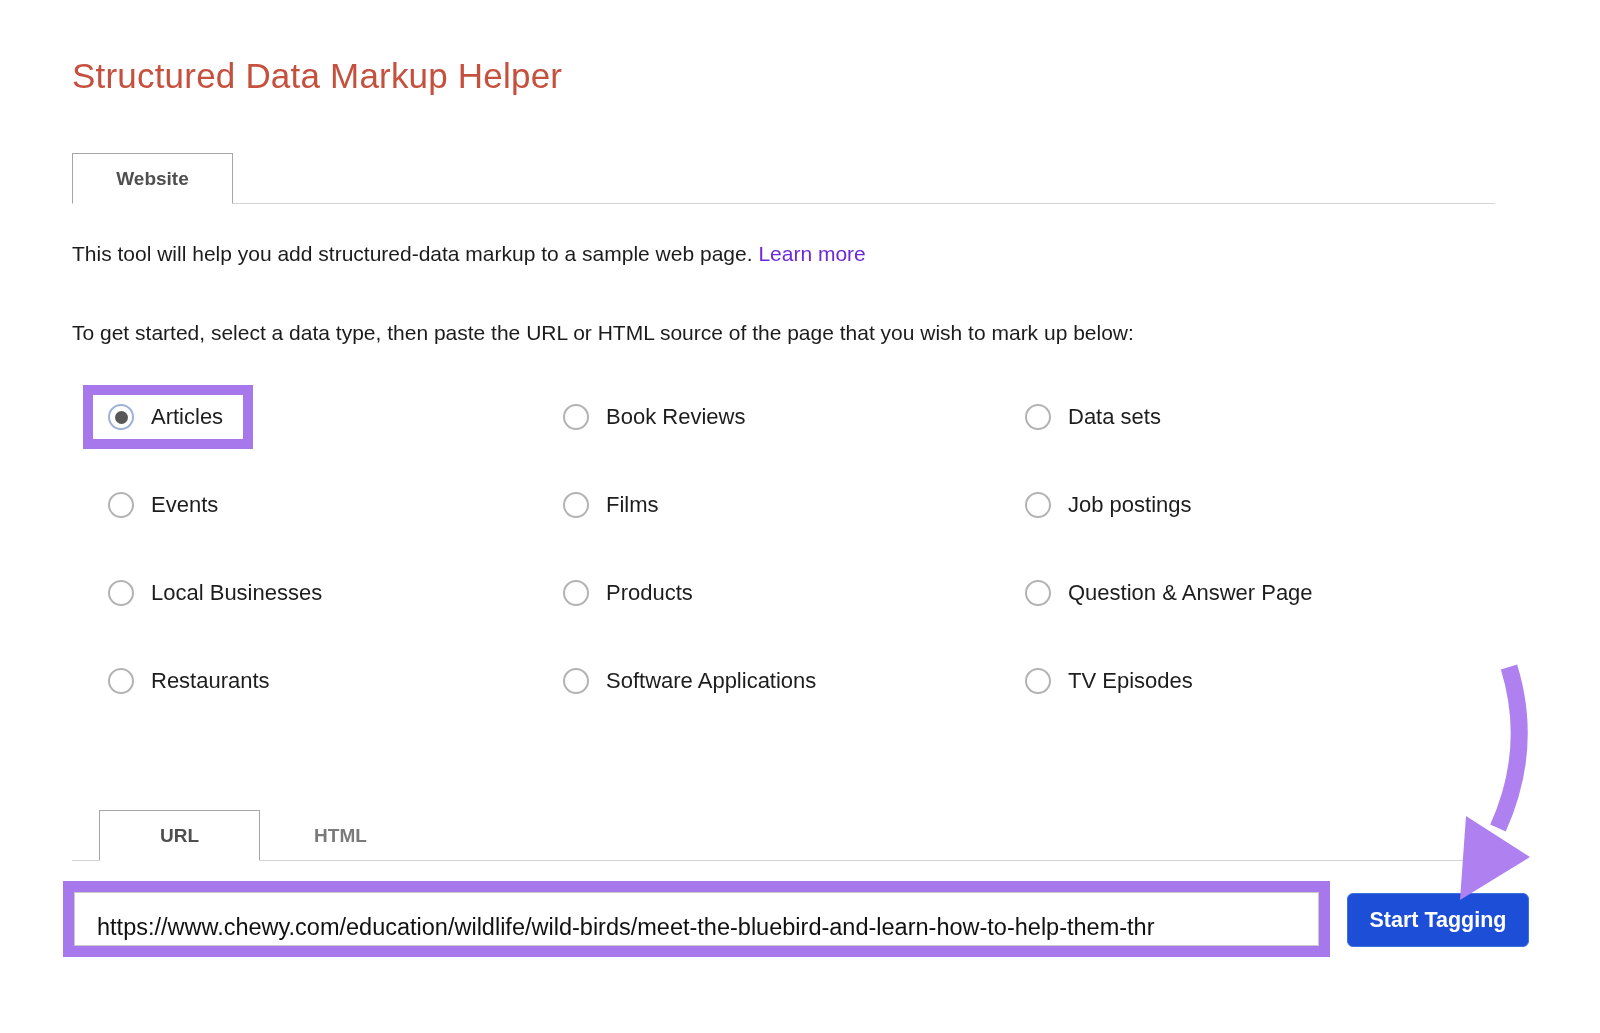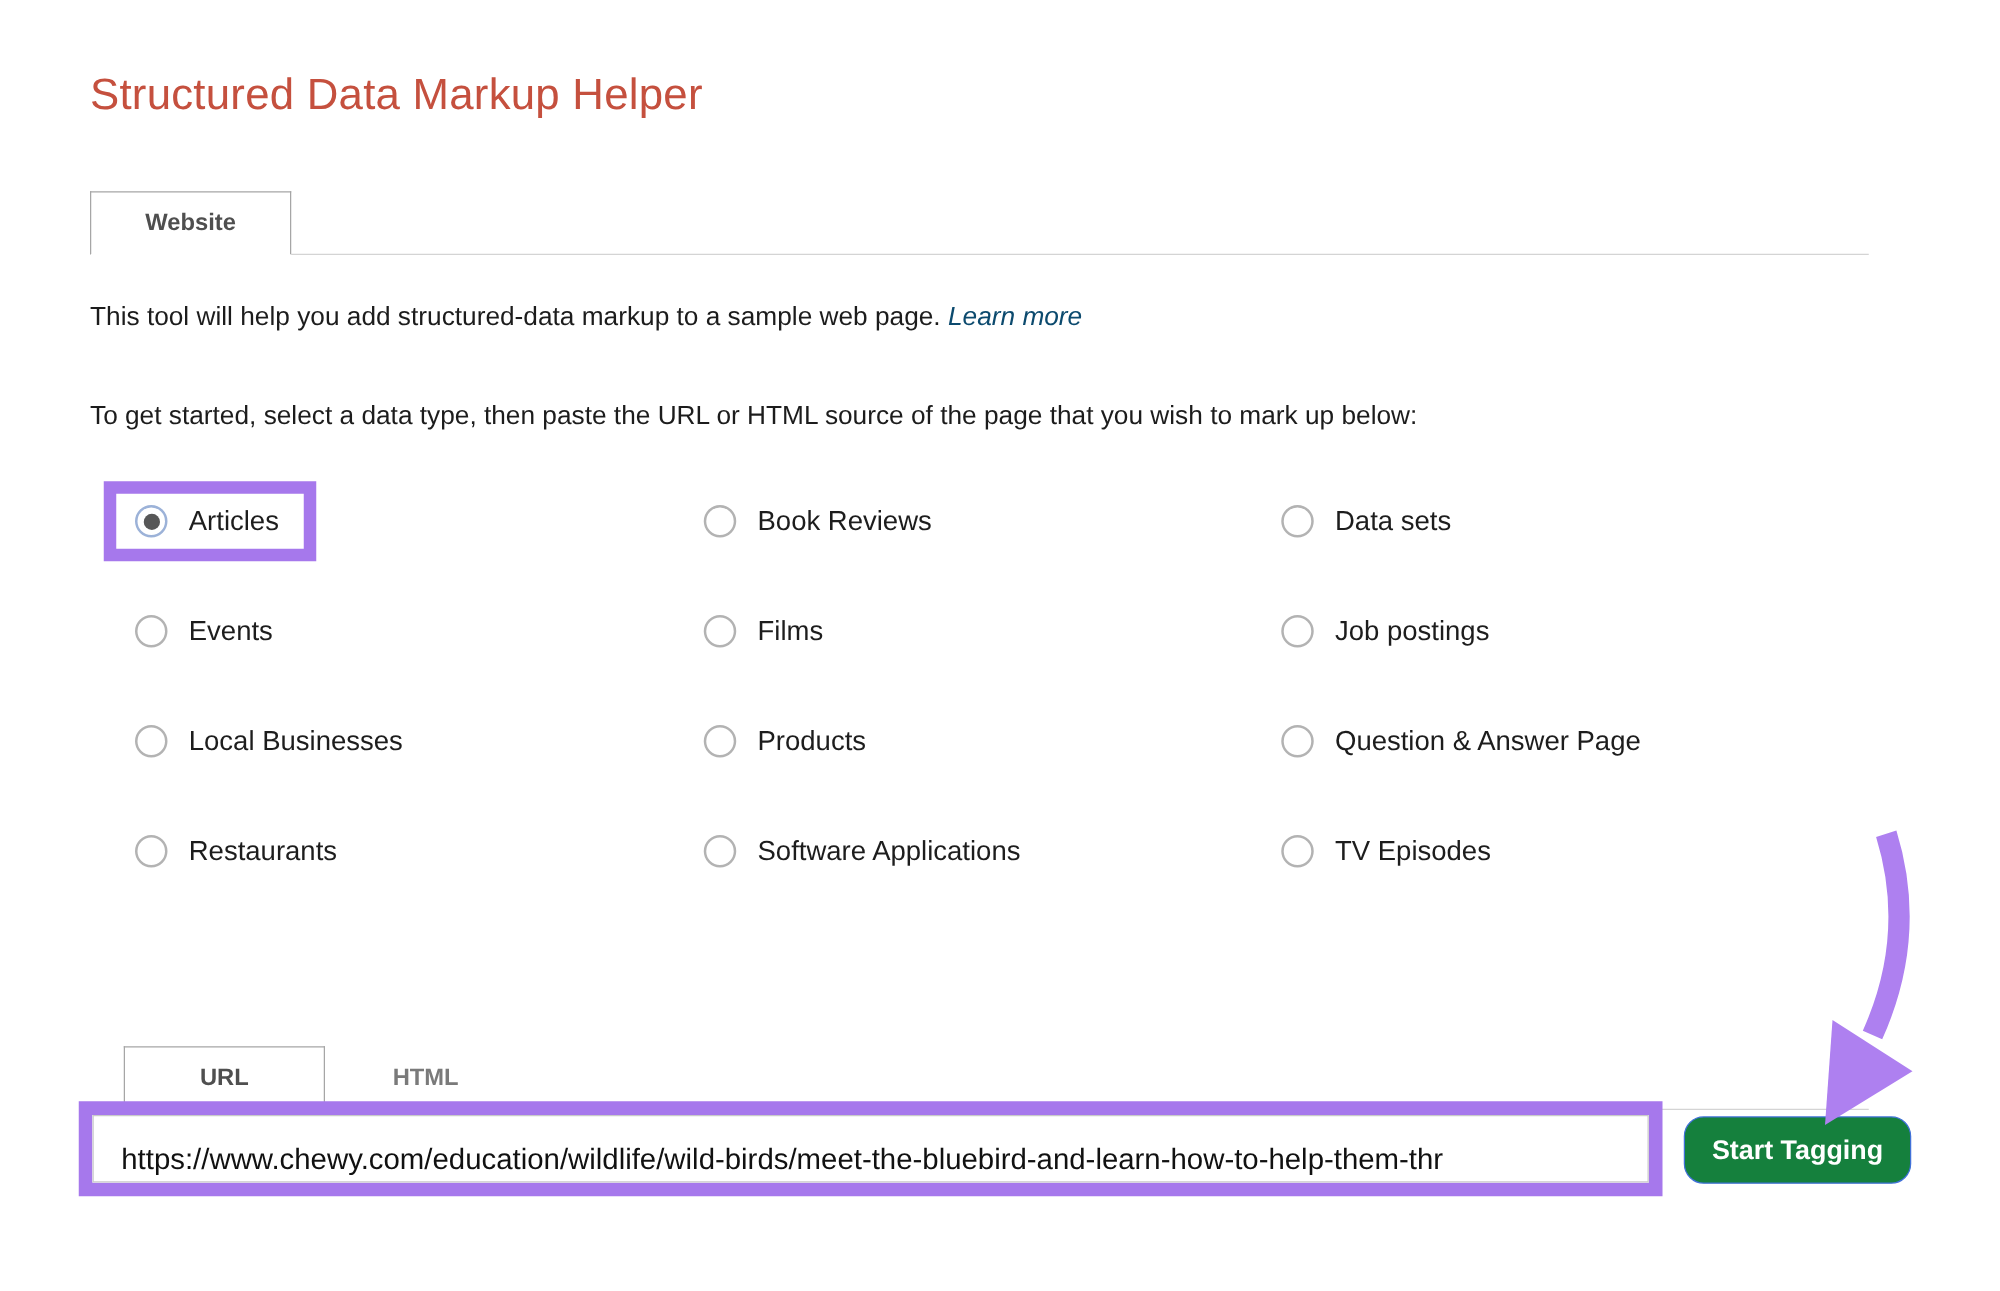--- a/index.html
+++ b/index.html
@@ -11,33 +11,33 @@
   .page-title {
     position:absolute; left:72px; top:56px;
     font-size:35px; font-weight:400; color:#c5503e; letter-spacing:0.2px;
   }
   
   .tabbar {
     position:absolute; left:72px; width:1423px; height:51px;
     display:flex; border-bottom:1px solid #d4d4d4;
   }
   .tabbar-top    { top:153px; }
-  .tabbar-source { top:837px;padding-left:27px; }
+  .tabbar-source { top:810px;padding-left:27px; }
   .tab {
     width:161px; height:51px; margin-bottom:-1px;
     display:flex; align-items:center; justify-content:center;
     font-size:19px; font-weight:bold; color:#7a7a7a; cursor:pointer;
   }
   .tab.active {
     background:#fff; border:1px solid #a6a6a6; border-bottom:1px solid #fff;
     color:#4f4f4f;
   }
   
   .intro { position:absolute; left:72px; top:242px; font-size:21px; color:#1c1c1c; }
-  .intro a { color:#0c4a6e; text-decoration:none; cursor:pointer;font-style:italic; }
+  .intro a { color:#6d28d9; text-decoration:none; cursor:pointer; }
   .instruction { position:absolute; left:72px; top:321px; font-size:21px; color:#1c1c1c; }
   
   .type-grid {
     position:absolute; left:108px; top:373px;
     display:grid; grid-template-columns:455px 462px auto; grid-auto-rows:88px;
     align-items:center;
   }
   .cell { display:flex; align-items:center; cursor:pointer; }
   .radio {
     width:26px; height:26px; border:2px solid #b3b3b3; border-radius:50%;
@@ -59,21 +59,21 @@
     position:absolute; left:63px; top:881px; width:1267px; height:76px;
     border:11px solid #a678ec; background:#fff; display:flex;
   }
   .url-box input {
     flex:1; min-width:0; border:1px solid #c9c9c9; background:#fff;
     font-family:"Liberation Sans", sans-serif; font-size:23.5px; color:#111;
     padding:16px 6px 0 22px; outline:none; white-space:nowrap; overflow:hidden;
   }
   .start-btn {
     position:absolute; left:1347px; top:893px; width:182px; height:54px;
-    background:#15803d; border:1px solid #4071d8; border-radius:16px;
+    background:#1d4ed8; border:1px solid #4071d8; border-radius:6px;
     color:#ffffff; font-family:"Liberation Sans", sans-serif;
     font-size:21.5px; font-weight:bold; cursor:pointer;
   }
   .arrow-svg { position:absolute; left:1388px; top:648px; z-index:5; pointer-events:none; }
 </style>
 </head>
 <body>
 
 <div class="page">
 

